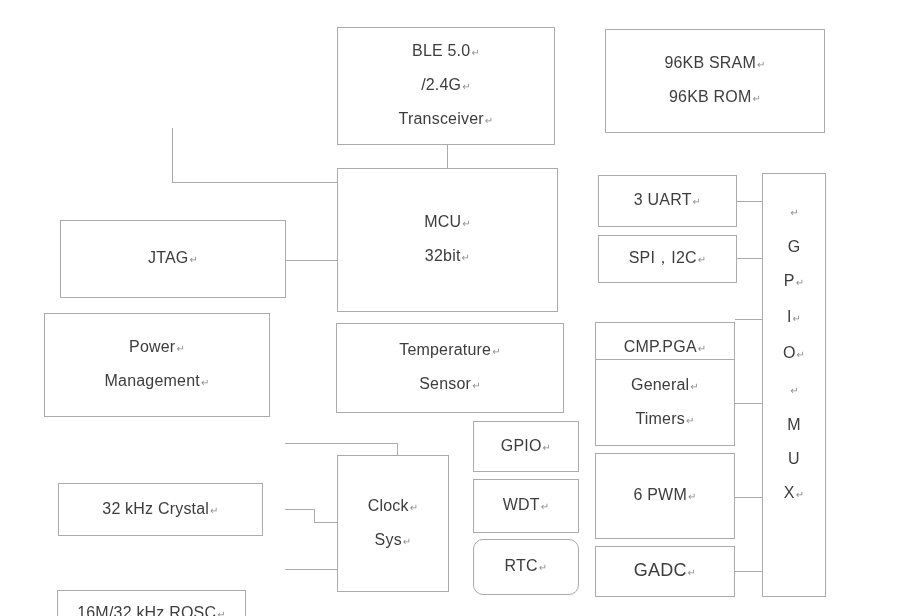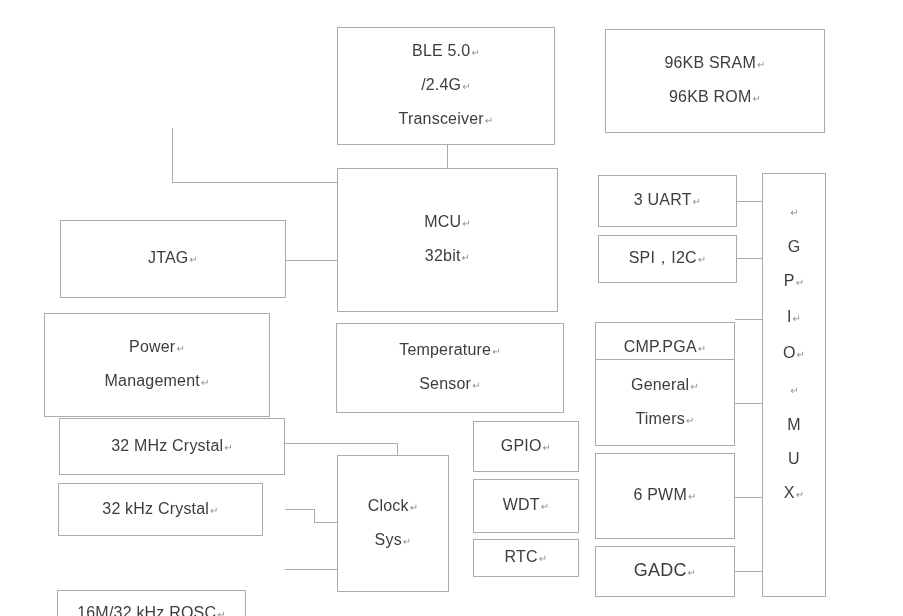--- a/index.html
+++ b/index.html
@@ -74,23 +74,20 @@
   <div class="box" style="left:337px;top:168px;width:221px;height:144px;">
     <div>MCU<span class="pm">↵</span></div>
     <div>32bit<span class="pm">↵</span></div>
   </div>
 
   <div class="box" style="left:44px;top:313px;width:226px;height:104px;">
     <div>Power<span class="pm">↵</span></div>
     <div>Management<span class="pm">↵</span></div>
   </div>
 
-  <div class="box" style="left:59px;top:418px;width:226px;height:57px;">
-    <div>32 MHz Crystal<span class="pm">↵</span></div>
-  </div>
 
   <div class="box" style="left:58px;top:483px;width:205px;height:53px;">
     <div>32 kHz Crystal<span class="pm">↵</span></div>
   </div>
 
   <div class="box" style="left:57px;top:546px;width:189px;height:48px;margin-top:44px;">
     <div>16M/32 kHz ROSC<span class="pm">↵</span></div>
   </div>
 
   <div class="box" style="left:336px;top:323px;width:228px;height:90px;">
@@ -104,21 +101,21 @@
   </div>
 
   <div class="box" style="left:473px;top:421px;width:106px;height:51px;">
     <div>GPIO<span class="pm">↵</span></div>
   </div>
 
   <div class="box" style="left:473px;top:479px;width:106px;height:54px;">
     <div>WDT<span class="pm">↵</span></div>
   </div>
 
-  <div class="box" style="left:473px;top:539px;width:106px;height:38px;">
+  <div class="box" style="left:473px;top:539px;width:106px;height:56px;border-radius:10px;">
     <div>RTC<span class="pm">↵</span></div>
   </div>
 
   <div class="box" style="left:598px;top:175px;width:139px;height:52px;">
     <div>3 UART<span class="pm">↵</span></div>
   </div>
 
   <div class="box" style="left:598px;top:235px;width:139px;height:48px;">
     <div>SPI，I2C<span class="pm">↵</span></div>
   </div>

